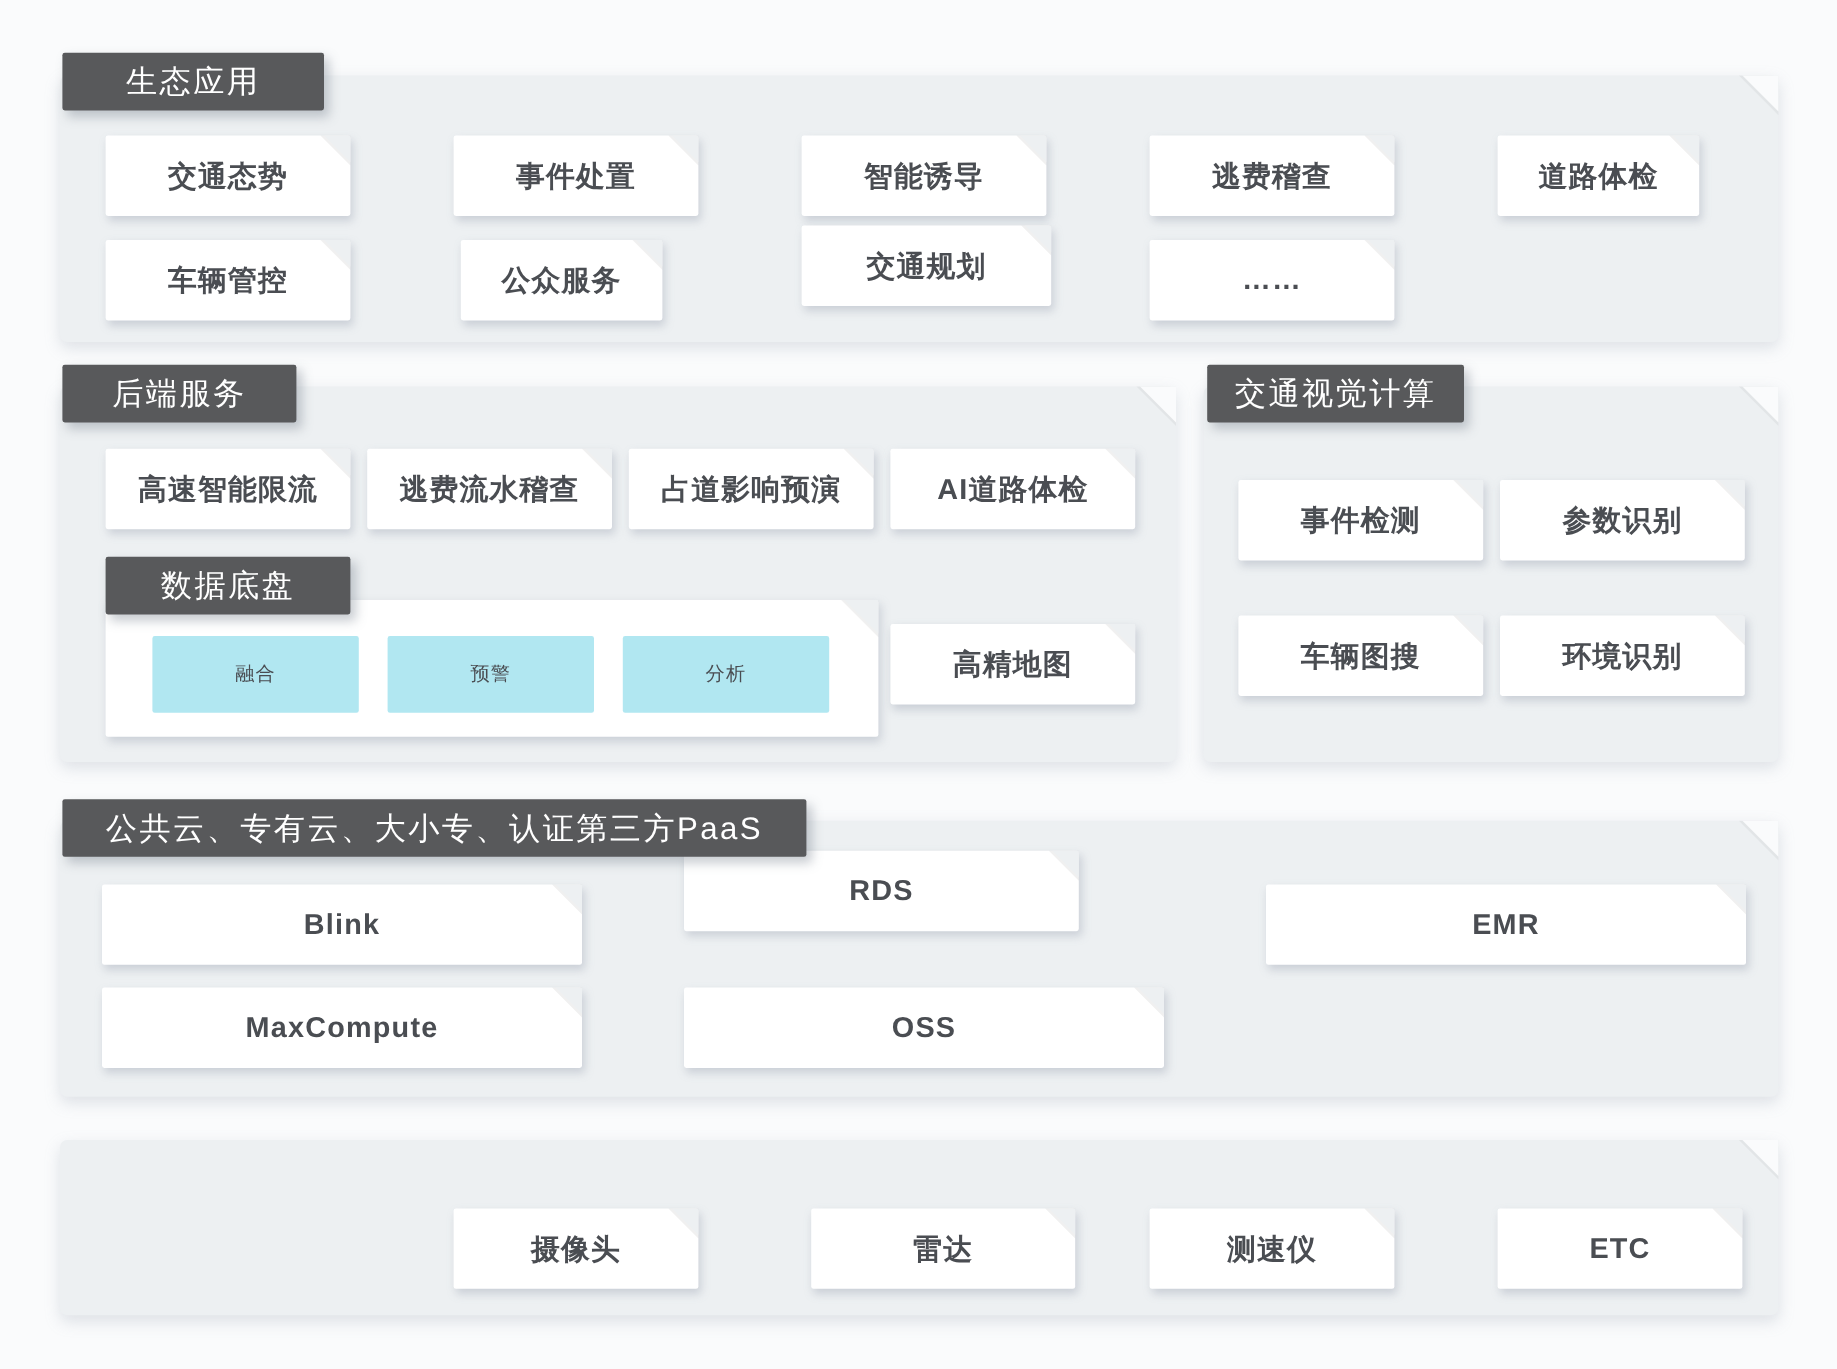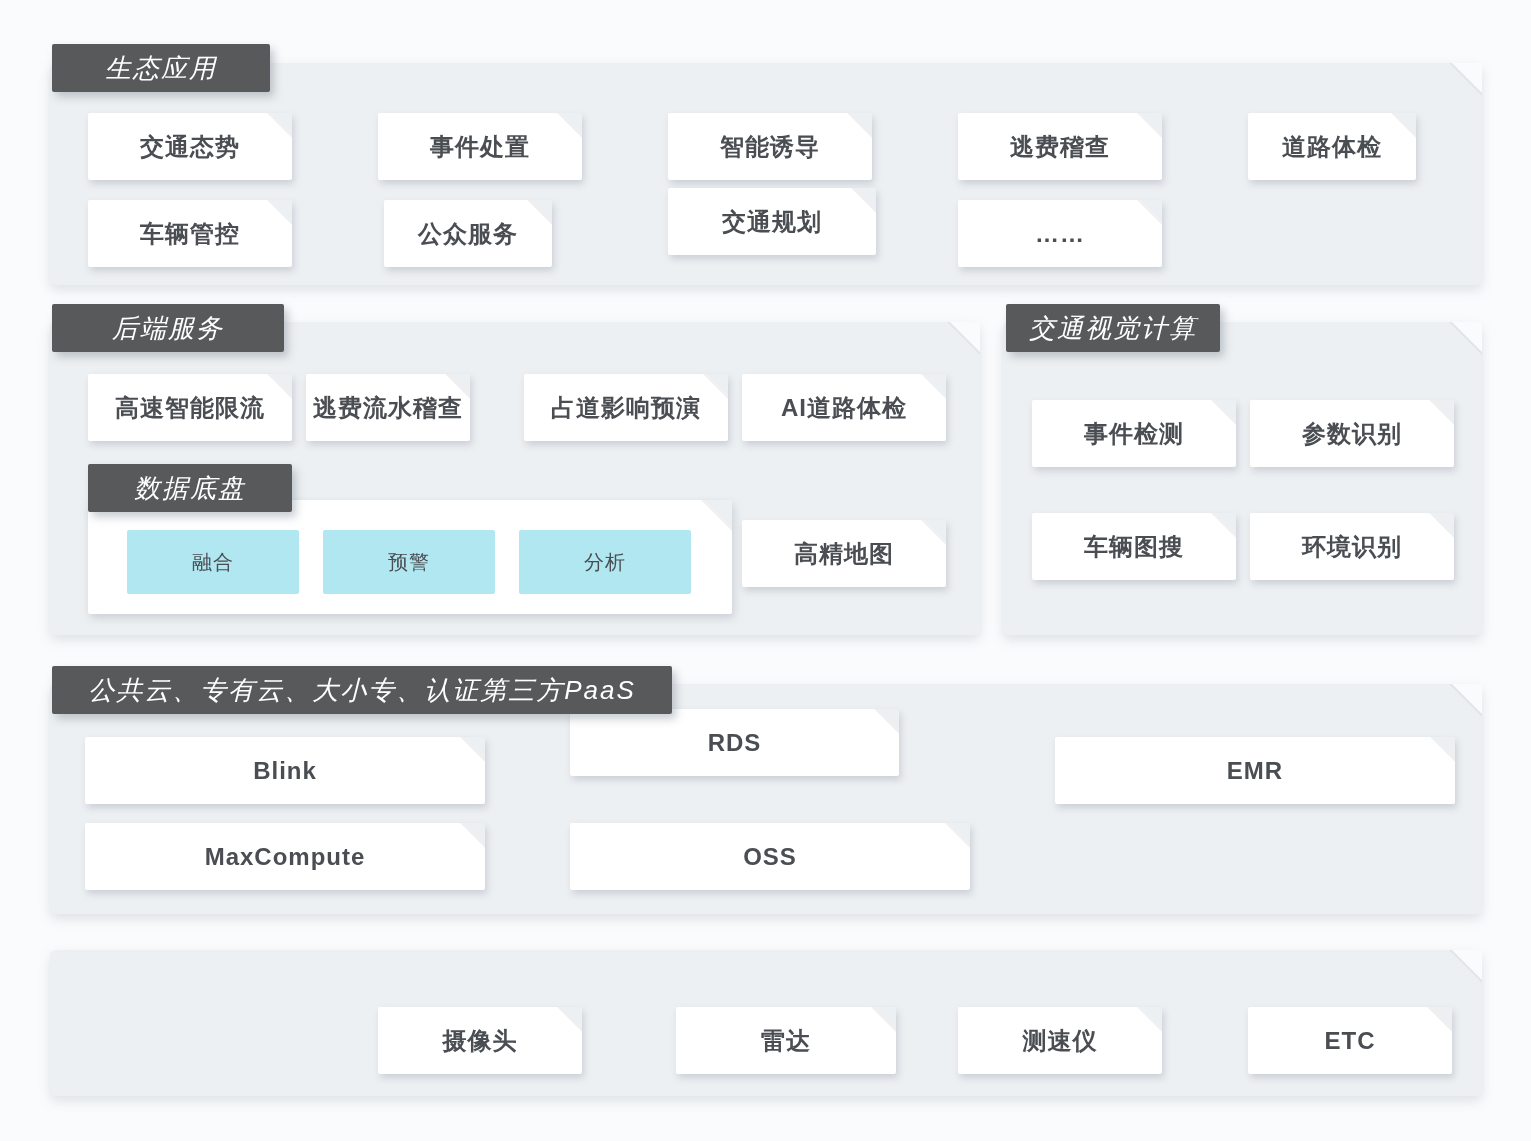--- a/index.html
+++ b/index.html
@@ -26,21 +26,20 @@
   .panel::after{content:"";position:absolute;top:0;right:0;
     border-top:30px solid var(--page-bg);border-left:30px solid transparent;}
   
   .label{
     position:absolute;height:48px;z-index:6;
     background:var(--label-bg);color:#fff;
     font-size:26px;letter-spacing:2px;
     display:flex;align-items:center;justify-content:center;
     border-radius:2px;
     box-shadow:4px 5px 9px rgba(110,120,135,.38);
-    font-style:italic;
   }
   
   .card{
     position:absolute;height:67px;z-index:2;
     background:#fff;border-radius:2px;
     color:var(--card-text);font-size:24px;letter-spacing:1px;
     display:flex;align-items:center;justify-content:center;
     box-shadow:2px 4px 7px rgba(140,150,165,.35);
     font-weight:bold;
   }
@@ -54,21 +53,21 @@
     box-shadow:2px 4px 8px rgba(140,150,165,.35);
   }
   .container-card::before{content:"";position:absolute;top:0;right:0;
     border-top:31px solid rgba(0,0,0,.06);border-left:31px solid transparent;}
   .container-card::after{content:"";position:absolute;top:0;right:0;
     border-top:28px solid var(--panel-bg);border-left:28px solid transparent;}
   
   .chip{
     position:absolute;height:64px;z-index:3;
     background:var(--chip-bg);border-radius:2px;
-    color:var(--card-text);font-size:20px;letter-spacing:1px;
+    color:var(--card-text);font-size:16px;letter-spacing:1px;
     display:flex;align-items:center;justify-content:center;
   }
 </style>
 </head>
 <body>
 
 <div class="stage">
 
   <div class="panel" style="left:50px;top:63px;width:1432px;height:222px"></div>
 
@@ -81,32 +80,32 @@
   <div class="card" style="left:88px;top:200px;width:204px">车辆管控</div>
   <div class="card" style="left:384px;top:200px;width:168px">公众服务</div>
   <div class="card" style="left:668px;top:188px;width:208px">交通规划</div>
   <div class="card" style="left:958px;top:200px;width:204px">……</div>
 
   <div class="label" style="left:52px;top:44px;width:218px">生态应用</div>
 
   <div class="panel" style="left:50px;top:322px;width:930px;height:313px"></div>
 
   <div class="card" style="left:88px;top:374px;width:204px">高速智能限流</div>
-  <div class="card" style="left:306px;top:374px;width:164px">逃费流水稽查</div>
+  <div class="card" style="left:306px;top:374px;width:204px">逃费流水稽查</div>
   <div class="card" style="left:524px;top:374px;width:204px">占道影响预演</div>
   <div class="card" style="left:742px;top:374px;width:204px">AI道路体检</div>
 
   <div class="container-card" style="left:88px;top:500px;width:644px;height:114px"></div>
   <div class="chip" style="left:127px;top:530px;width:172px">融合</div>
   <div class="chip" style="left:323px;top:530px;width:172px">预警</div>
   <div class="chip" style="left:519px;top:530px;width:172px">分析</div>
 
   <div class="card" style="left:742px;top:520px;width:204px">高精地图</div>
 
-  <div class="label" style="left:52px;top:304px;width:232px">后端服务</div>
+  <div class="label" style="left:52px;top:304px;width:195px">后端服务</div>
   <div class="label" style="left:88px;top:464px;width:204px">数据底盘</div>
 
   <div class="panel" style="left:1003px;top:322px;width:479px;height:313px"></div>
 
   <div class="card" style="left:1032px;top:400px;width:204px">事件检测</div>
   <div class="card" style="left:1250px;top:400px;width:204px">参数识别</div>
   <div class="card" style="left:1032px;top:513px;width:204px">车辆图搜</div>
   <div class="card" style="left:1250px;top:513px;width:204px">环境识别</div>
 
   <div class="label" style="left:1006px;top:304px;width:214px">交通视觉计算</div>

